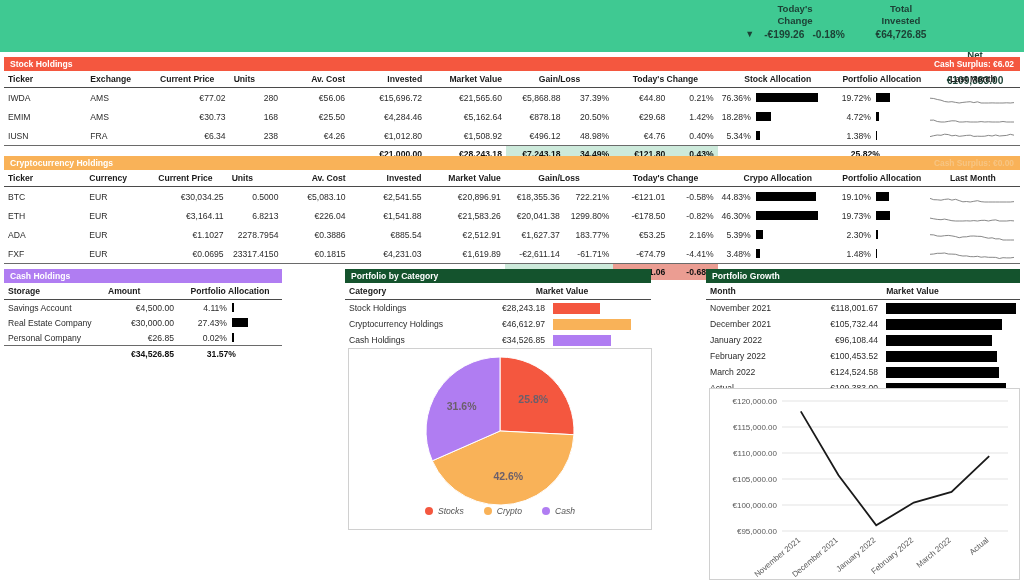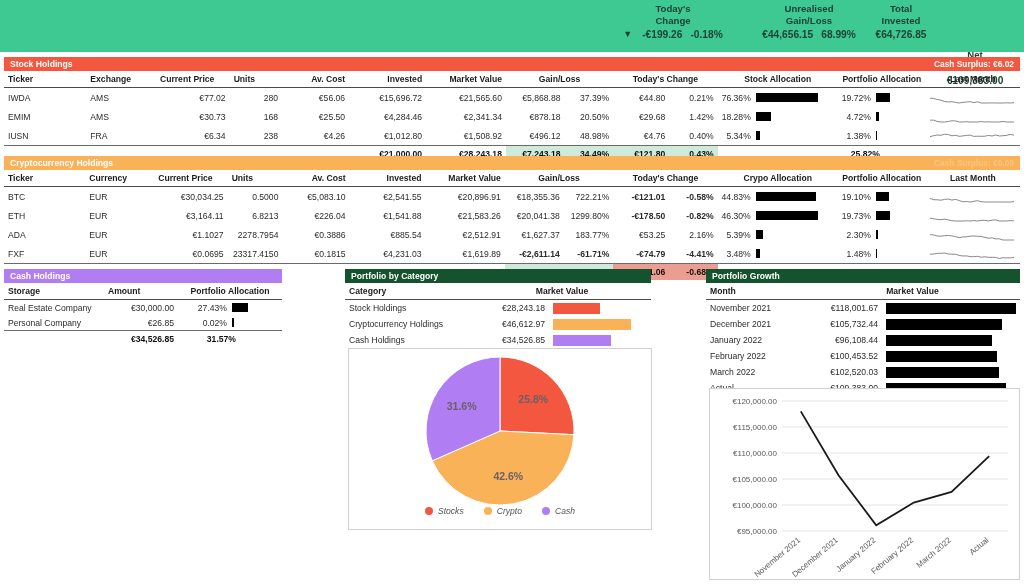--- a/index.html
+++ b/index.html
@@ -51,21 +51,21 @@
   }
   table.grid td {
     font-size:8.6px; color:#2b2b2b; padding:2.5px 4px;
     white-space:nowrap;
   }
   .r { text-align:right; }
   .l { text-align:left; }
   .c { text-align:center; }
   tr.total td { font-weight:bold; color:#111; border-top:1.3px solid #6a6a6a; padding-top:3px;}
   .pos { color:#9ddcc1; }
-  .neg { color:#f2a79a;font-weight:bold; }
+  .neg { color:#f2a79a; }
   .hl-green { background:#cdeadb; font-weight:bold; color:#111; }
   .hl-red { background:#eb9d92; font-weight:bold; color:#111; }
 
   
   .alloc { display:flex; align-items:center; justify-content:flex-end; gap:5px; }
   .alloc .num { font-size:8.6px; color:#2b2b2b; }
   .alloc .bar { height:9px; background:#000; display:block; }
   .alloc .barwrap { width:78px; display:flex; justify-content:flex-start; }
   .alloc.small .barwrap { width:46px; }
 
@@ -104,28 +104,20 @@
       <div class="kpi" style="width:150px;">
         <div class="kpi-label">Today's</div>
         <div class="kpi-label">Change</div>
         <div class="kpi-vals">
           <span class="kpi-arrow">▼</span>
           <span>-€199.26</span>
           <span>-0.18%</span>
         </div>
       </div>
 
-      <div class="kpi" style="width:122px;">
-        <div class="kpi-label">Unrealised</div>
-        <div class="kpi-label">Gain/Loss</div>
-        <div class="kpi-vals">
-          <span>€44,656.15</span>
-          <span>68.99%</span>
-        </div>
-      </div>
 
       <div class="kpi" style="width:62px;">
         <div class="kpi-label">Total</div>
         <div class="kpi-label">Invested</div>
         <div class="kpi-vals">
           <span>€64,726.85</span>
         </div>
       </div>
 
       <div class="kpi" style="width:86px;margin-top:46px;">
@@ -213,21 +205,21 @@
               </svg>
             </td>
           </tr>
           <tr>
             <td class="l">EMIM</td>
             <td class="l">AMS</td>
             <td class="r">€30.73</td>
             <td class="r">168</td>
             <td class="r">€25.50</td>
             <td class="r">€4,284.46</td>
-            <td class="r">€2,341.34</td>
+            <td class="r">€5,162.64</td>
             <td class="r pos">€878.18</td>
             <td class="r pos">20.50%</td>
             <td class="r pos">€29.68</td>
             <td class="r pos">1.42%</td>
             <td>
               <div class="alloc">
                 <span class="num">18.28%</span>
                 <div class="barwrap">
                   <span class="bar" style="width: 14.8423px;"></span>
                 </div>
@@ -509,20 +501,32 @@
         </colgroup>
       <thead>
         <tr>
           <th class="l">Storage</th>
           <th class="l">Amount</th>
           <th class="c">Portfolio Allocation</th>
         </tr>
       </thead>
       <tbody id="cash-body">
           <tr>
+            <td class="l">Savings Account</td>
+            <td class="r">€4,500.00</td>
+            <td>
+              <div class="alloc small">
+                <span class="num">4.11%</span>
+                <div class="barwrap">
+                  <span class="bar" style="width: 2.466px;"></span>
+                </div>
+              </div>
+            </td>
+          </tr>
+          <tr>
             <td class="l">Real Estate Company</td>
             <td class="r">€30,000.00</td>
             <td>
               <div class="alloc small">
                 <span class="num">27.43%</span>
                 <div class="barwrap">
                   <span class="bar" style="width: 16.458px;"></span>
                 </div>
               </div>
             </td>
@@ -673,21 +677,21 @@
             <td class="l">February 2022</td>
             <td class="r">€100,453.52</td>
             <td>
               <div class="growthbar-wrap">
                 <span class="growthbar" style="width: 110.7px;"></span>
               </div>
             </td>
           </tr>
           <tr>
             <td class="l">March 2022</td>
-            <td class="r">€102,520.03</td>
+            <td class="r">€124,524.58</td>
             <td>
               <div class="growthbar-wrap">
                 <span class="growthbar" style="width: 112.9px;"></span>
               </div>
             </td>
           </tr>
           <tr>
             <td class="l">Actual</td>
             <td class="r">€109,383.00</td>
             <td>

